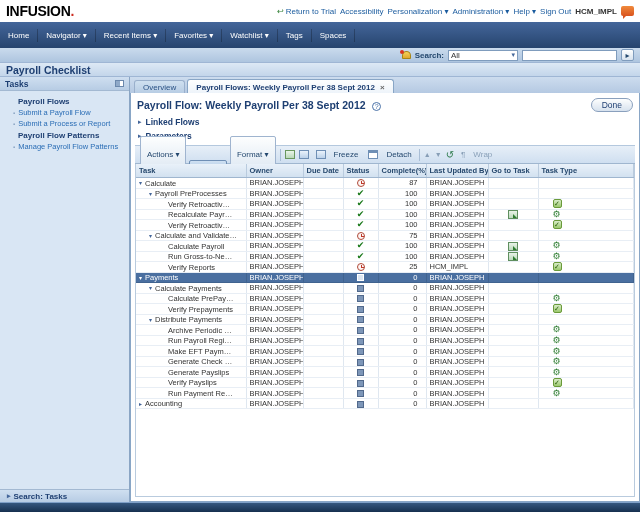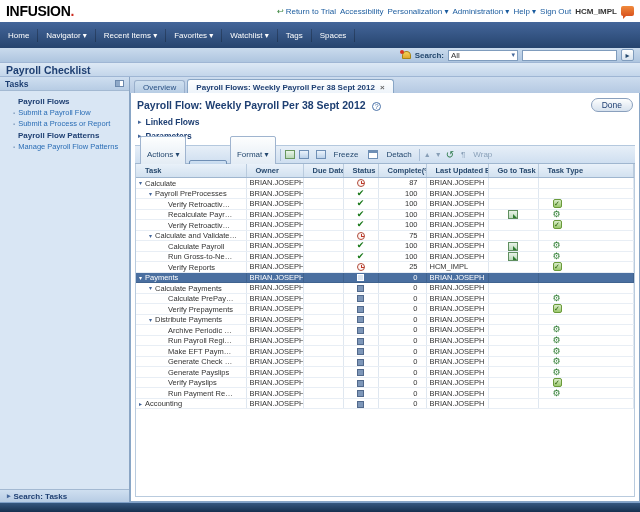--- a/index.html
+++ b/index.html
@@ -75,21 +75,21 @@
   .tb-btn { display:flex; align-items:center; gap:8px; font-size:8px; color:#24486e; cursor:pointer; padding:1px 3px; }
   .tb-ic-grid { width:10px; height:9px; background:linear-gradient(#e9f4e9,#b9d8b9); border:1px solid #69975f; display:inline-block; }
   .tb-ic-freeze { width:10px; height:9px; background:linear-gradient(#eaf2fb,#bcd2ea); border:1px solid #6f8fb5; display:inline-block; }
   .tb-ic-detach { width:10px; height:9px; border:1px solid #6f8fb5; border-top:3px solid #6f8fb5; background:#fff; display:inline-block; }
   .tb-gray { opacity:.45; }
   .tb-refresh { color:#2c7a4b; font-size:10px; cursor:pointer; }
 
   
   .tablewrap { flex:1; overflow:hidden; background:#fff; margin:0 4px 4px; border:1px solid #b9cbde; border-top:none; }
   table.grid { width:100%; border-collapse:collapse; font-size:7.5px; table-layout:fixed; }
-  .grid th { background:linear-gradient(#e9f1f9,#d2e1f0); border-right:1px solid #b9cbde; border-bottom:1px solid #9fb6cf; color:#27496e; font-weight:bold; text-align:left; padding:2px 9px; height:13px; white-space:nowrap; overflow:hidden; cursor:pointer; }
+  .grid th { background:linear-gradient(#e9f1f9,#d2e1f0); border-right:1px solid #b9cbde; border-bottom:1px solid #9fb6cf; color:#27496e; font-weight:bold; text-align:left; padding:2px 3px; height:13px; white-space:nowrap; overflow:hidden; cursor:pointer; }
   .grid td { border-right:1px solid #dfe7f0; border-bottom:1px solid #e8eef5; padding:0 3px; height:10px; white-space:nowrap; overflow:hidden; }
   .grid tr.selected td { background:#4a6fa0; color:#fff; border-color:#40639I; border-color:#40638f; }
   .row-tri { color:#44669a; font-size:6px; margin-right:3px; cursor:pointer; }
   tr.selected .row-tri { color:#fff; }
   .task-label { display:inline-block; max-width:88%; overflow:hidden; text-overflow:ellipsis; vertical-align:middle; color:#333; cursor:pointer; }
   tr.selected .task-label { color:#fff; }
   .c-status, .c-goto { text-align:center; }
   .c-comp { text-align:right; padding-right:8px !important; }
   .c-type { padding-left:14px !important; }
 

